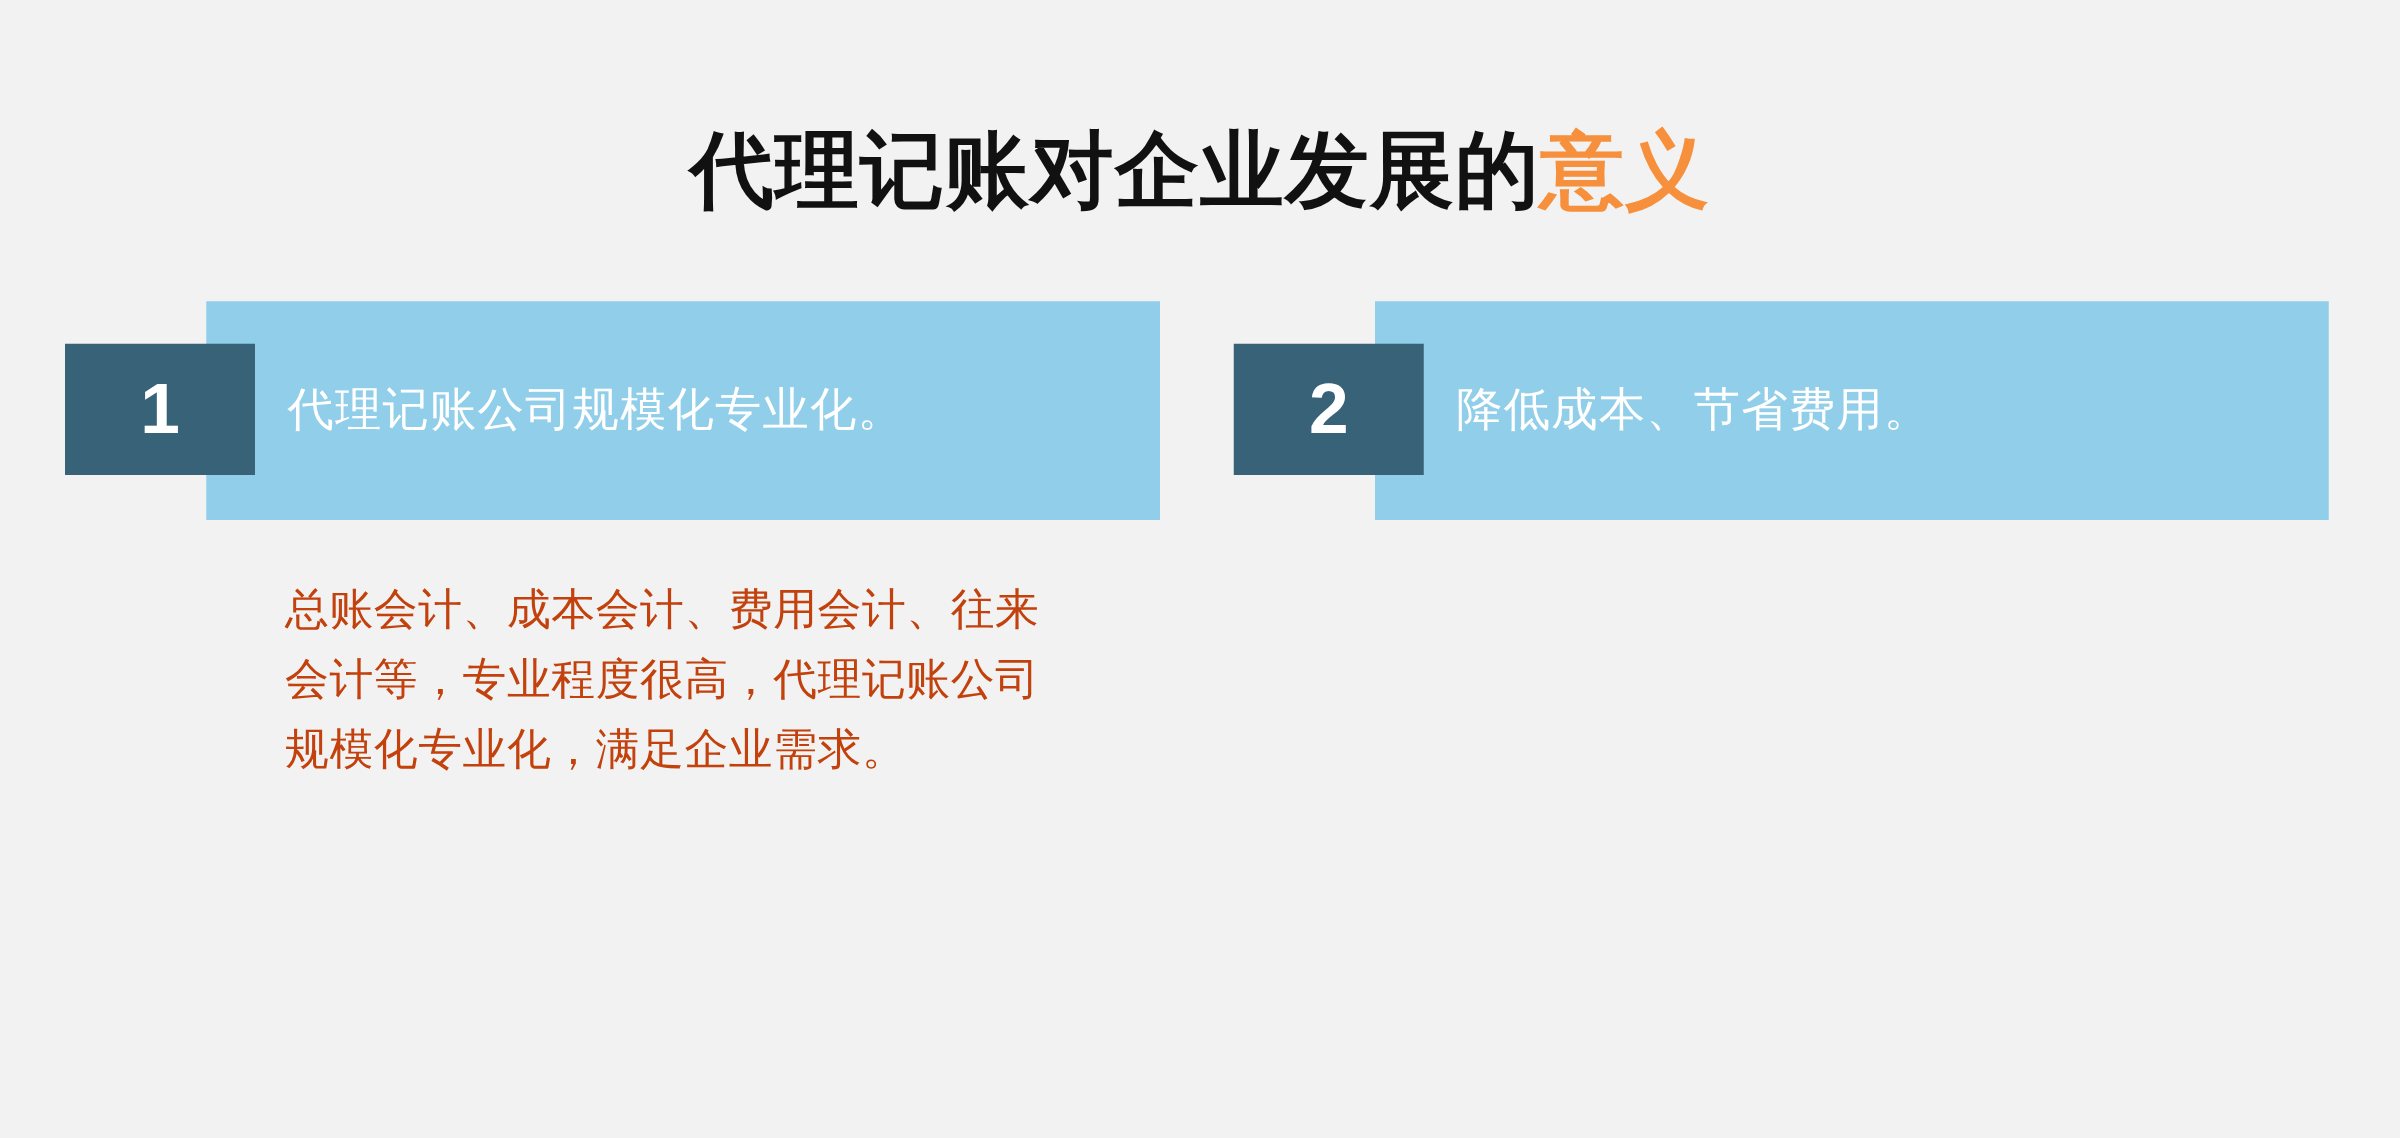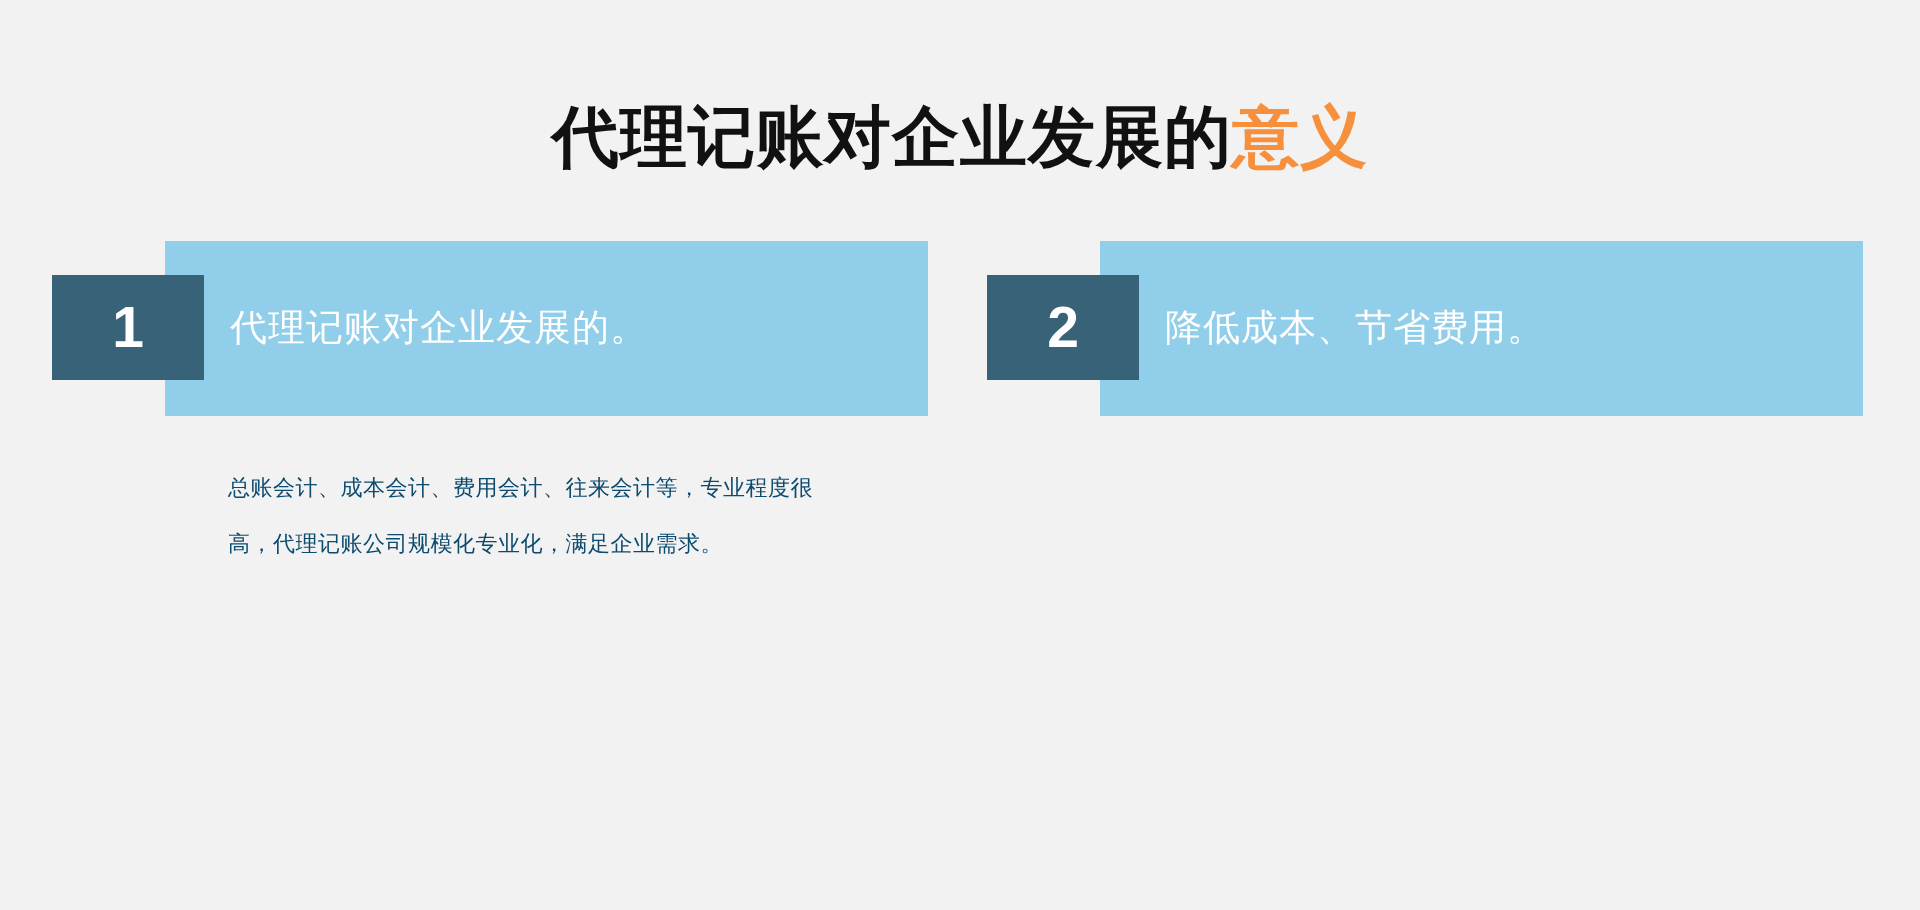--- a/index.html
+++ b/index.html
@@ -82,23 +82,23 @@
     font-size: 37px;
     font-weight: normal;
     letter-spacing: 1px;
     white-space: nowrap;
   }
 
   
   .body-text {
     position: absolute;
     top: 460px;
-    font-size: 22px;
+    font-size: 35px;
     line-height: 56px;
-    color: #0c4a6e;
+    color: #c2410c;
     letter-spacing: 0.5px;
   }
   .body-1 {
     left: 228px;
     width: 610px;
   }
   .body-2 {
     left: 1193px;
     width: 600px;
   }
@@ -108,21 +108,21 @@
 
 <div class="slide">
 
   <div class="title">
     <span class="title-main">代理记账对企业发展的</span><span class="title-accent">意义</span>
   </div>
 
   <div class="card card-1">
     <div class="band"></div>
     <div class="badge">1</div>
-    <div class="card-head">代理记账对企业发展的。</div>
+    <div class="card-head">代理记账公司规模化专业化。</div>
   </div>
   <div class="body-text body-1">总账会计、成本会计、费用会计、往来会计等，专业程度很高，代理记账公司规模化专业化，满足企业需求。</div>
 
   <div class="card card-2">
     <div class="band"></div>
     <div class="badge">2</div>
     <div class="card-head">降低成本、节省费用。</div>
   </div>
 
 </div>

